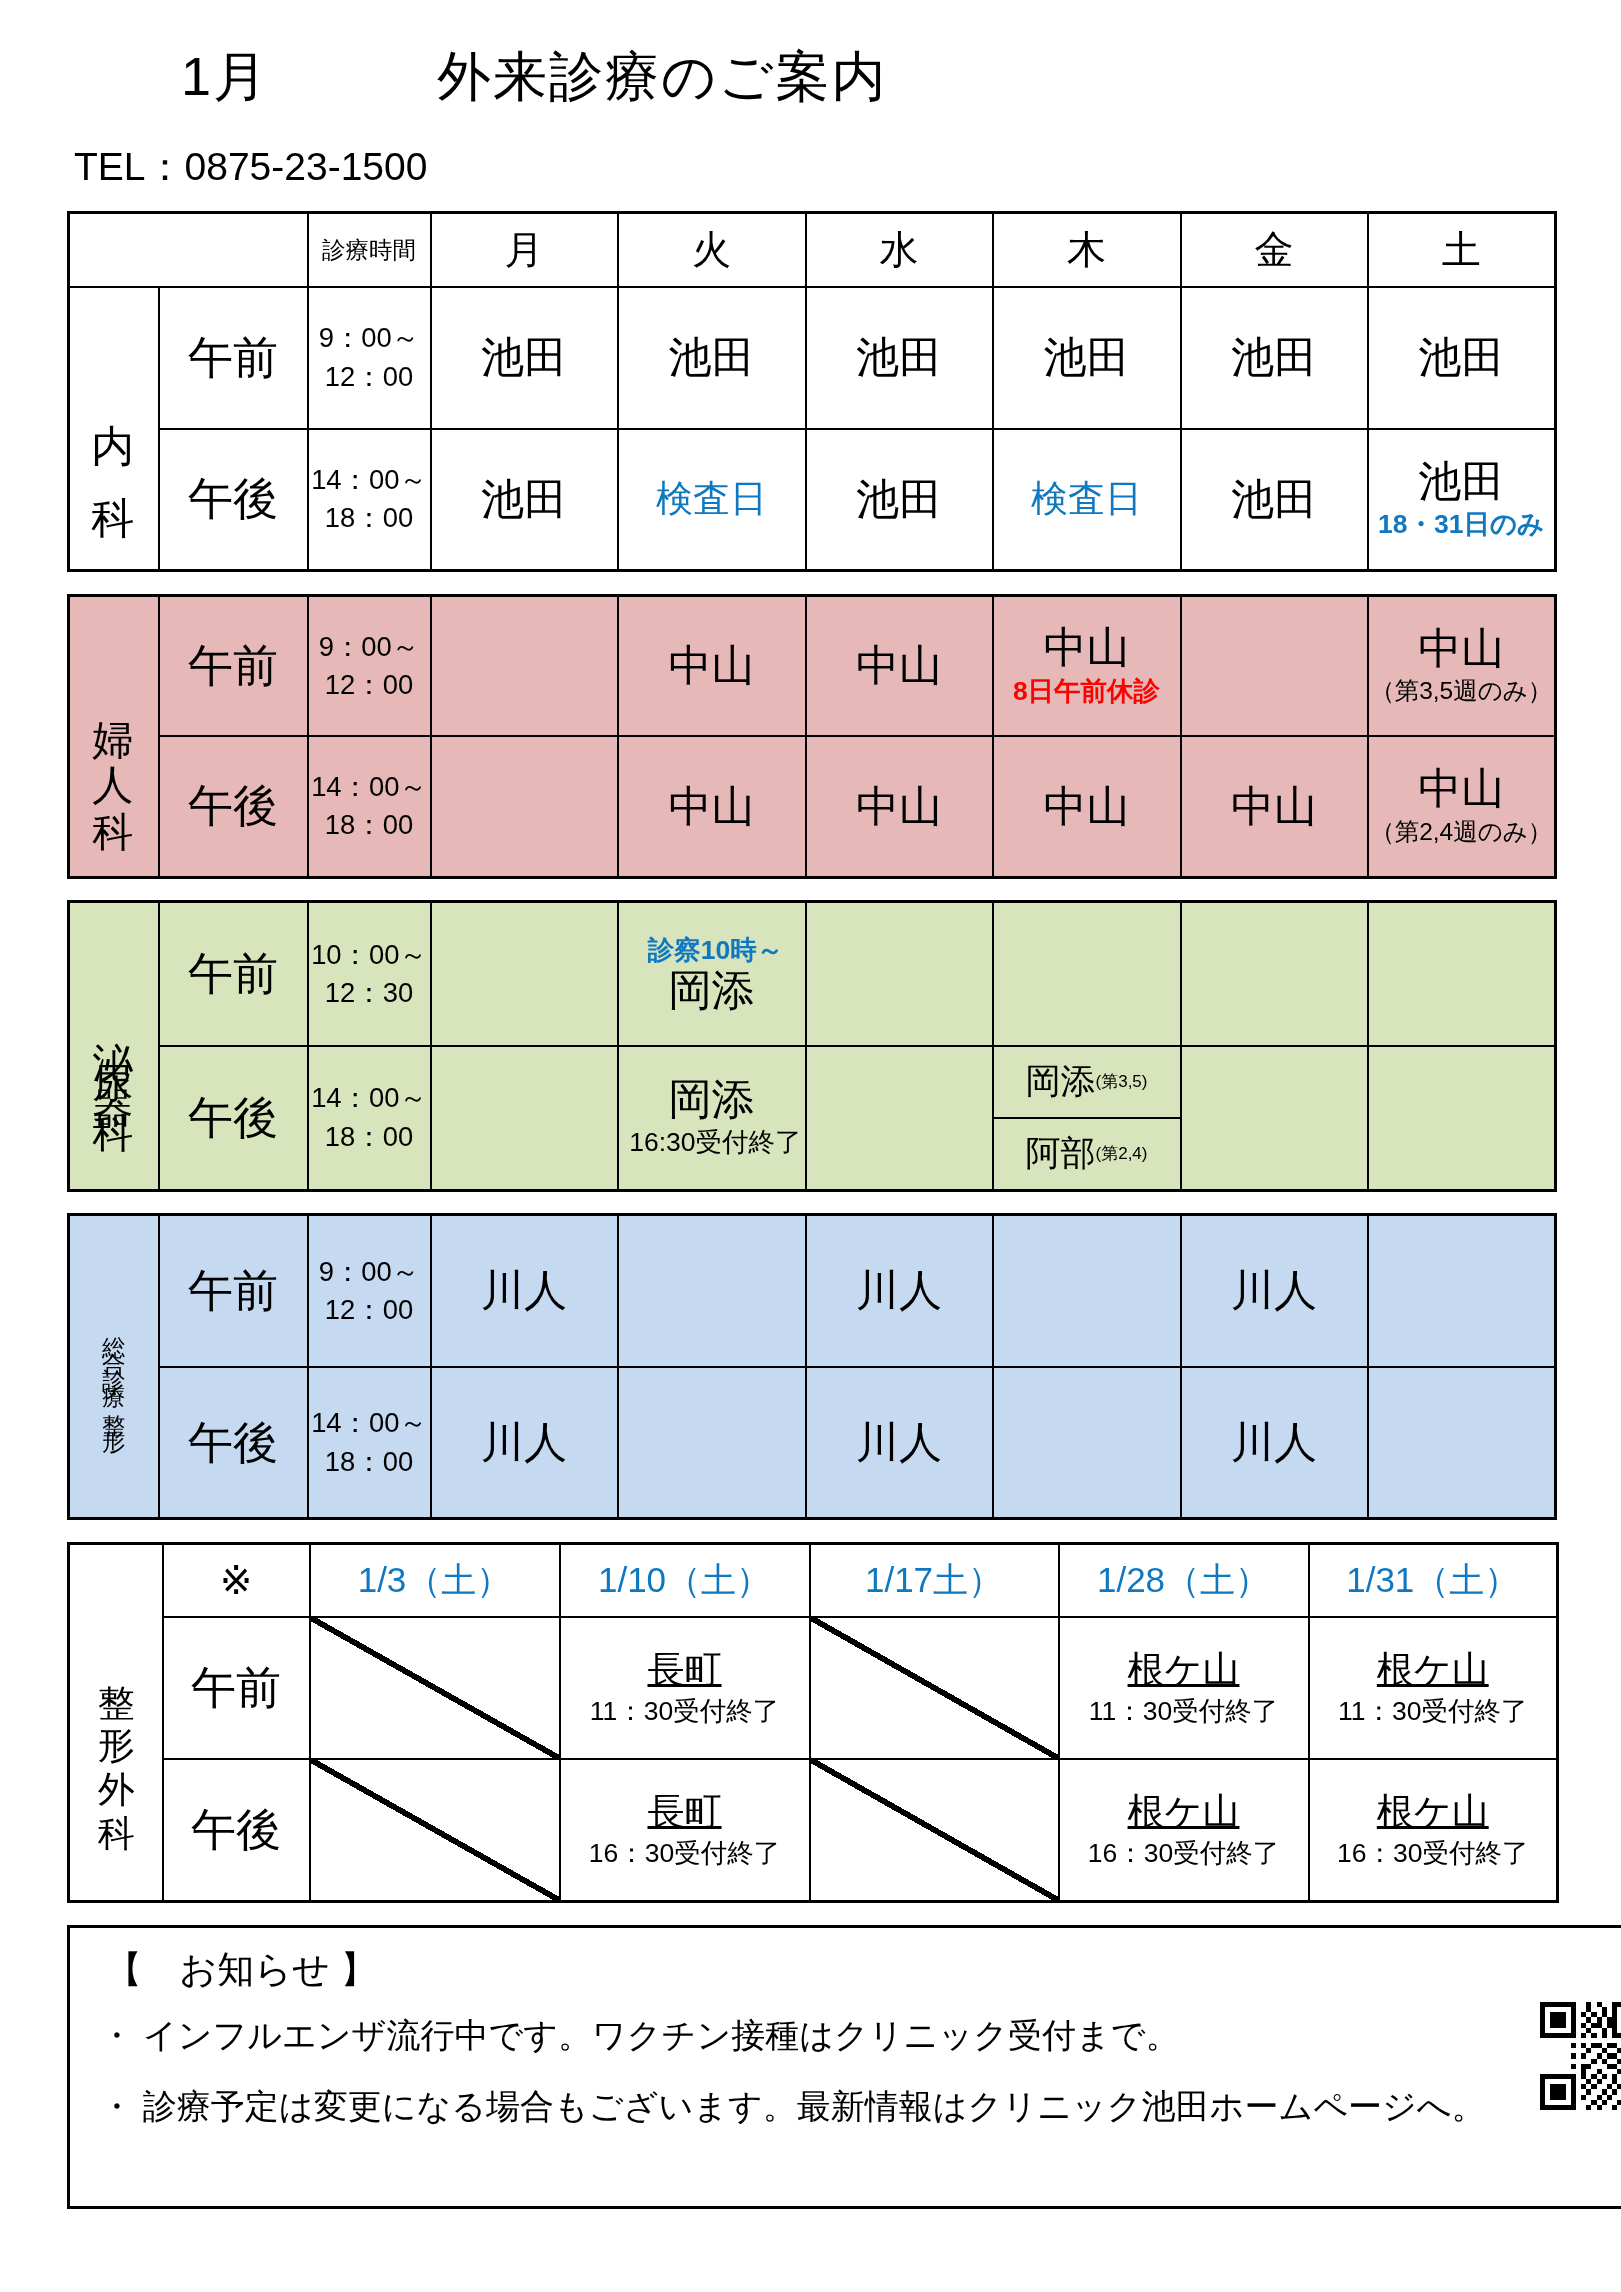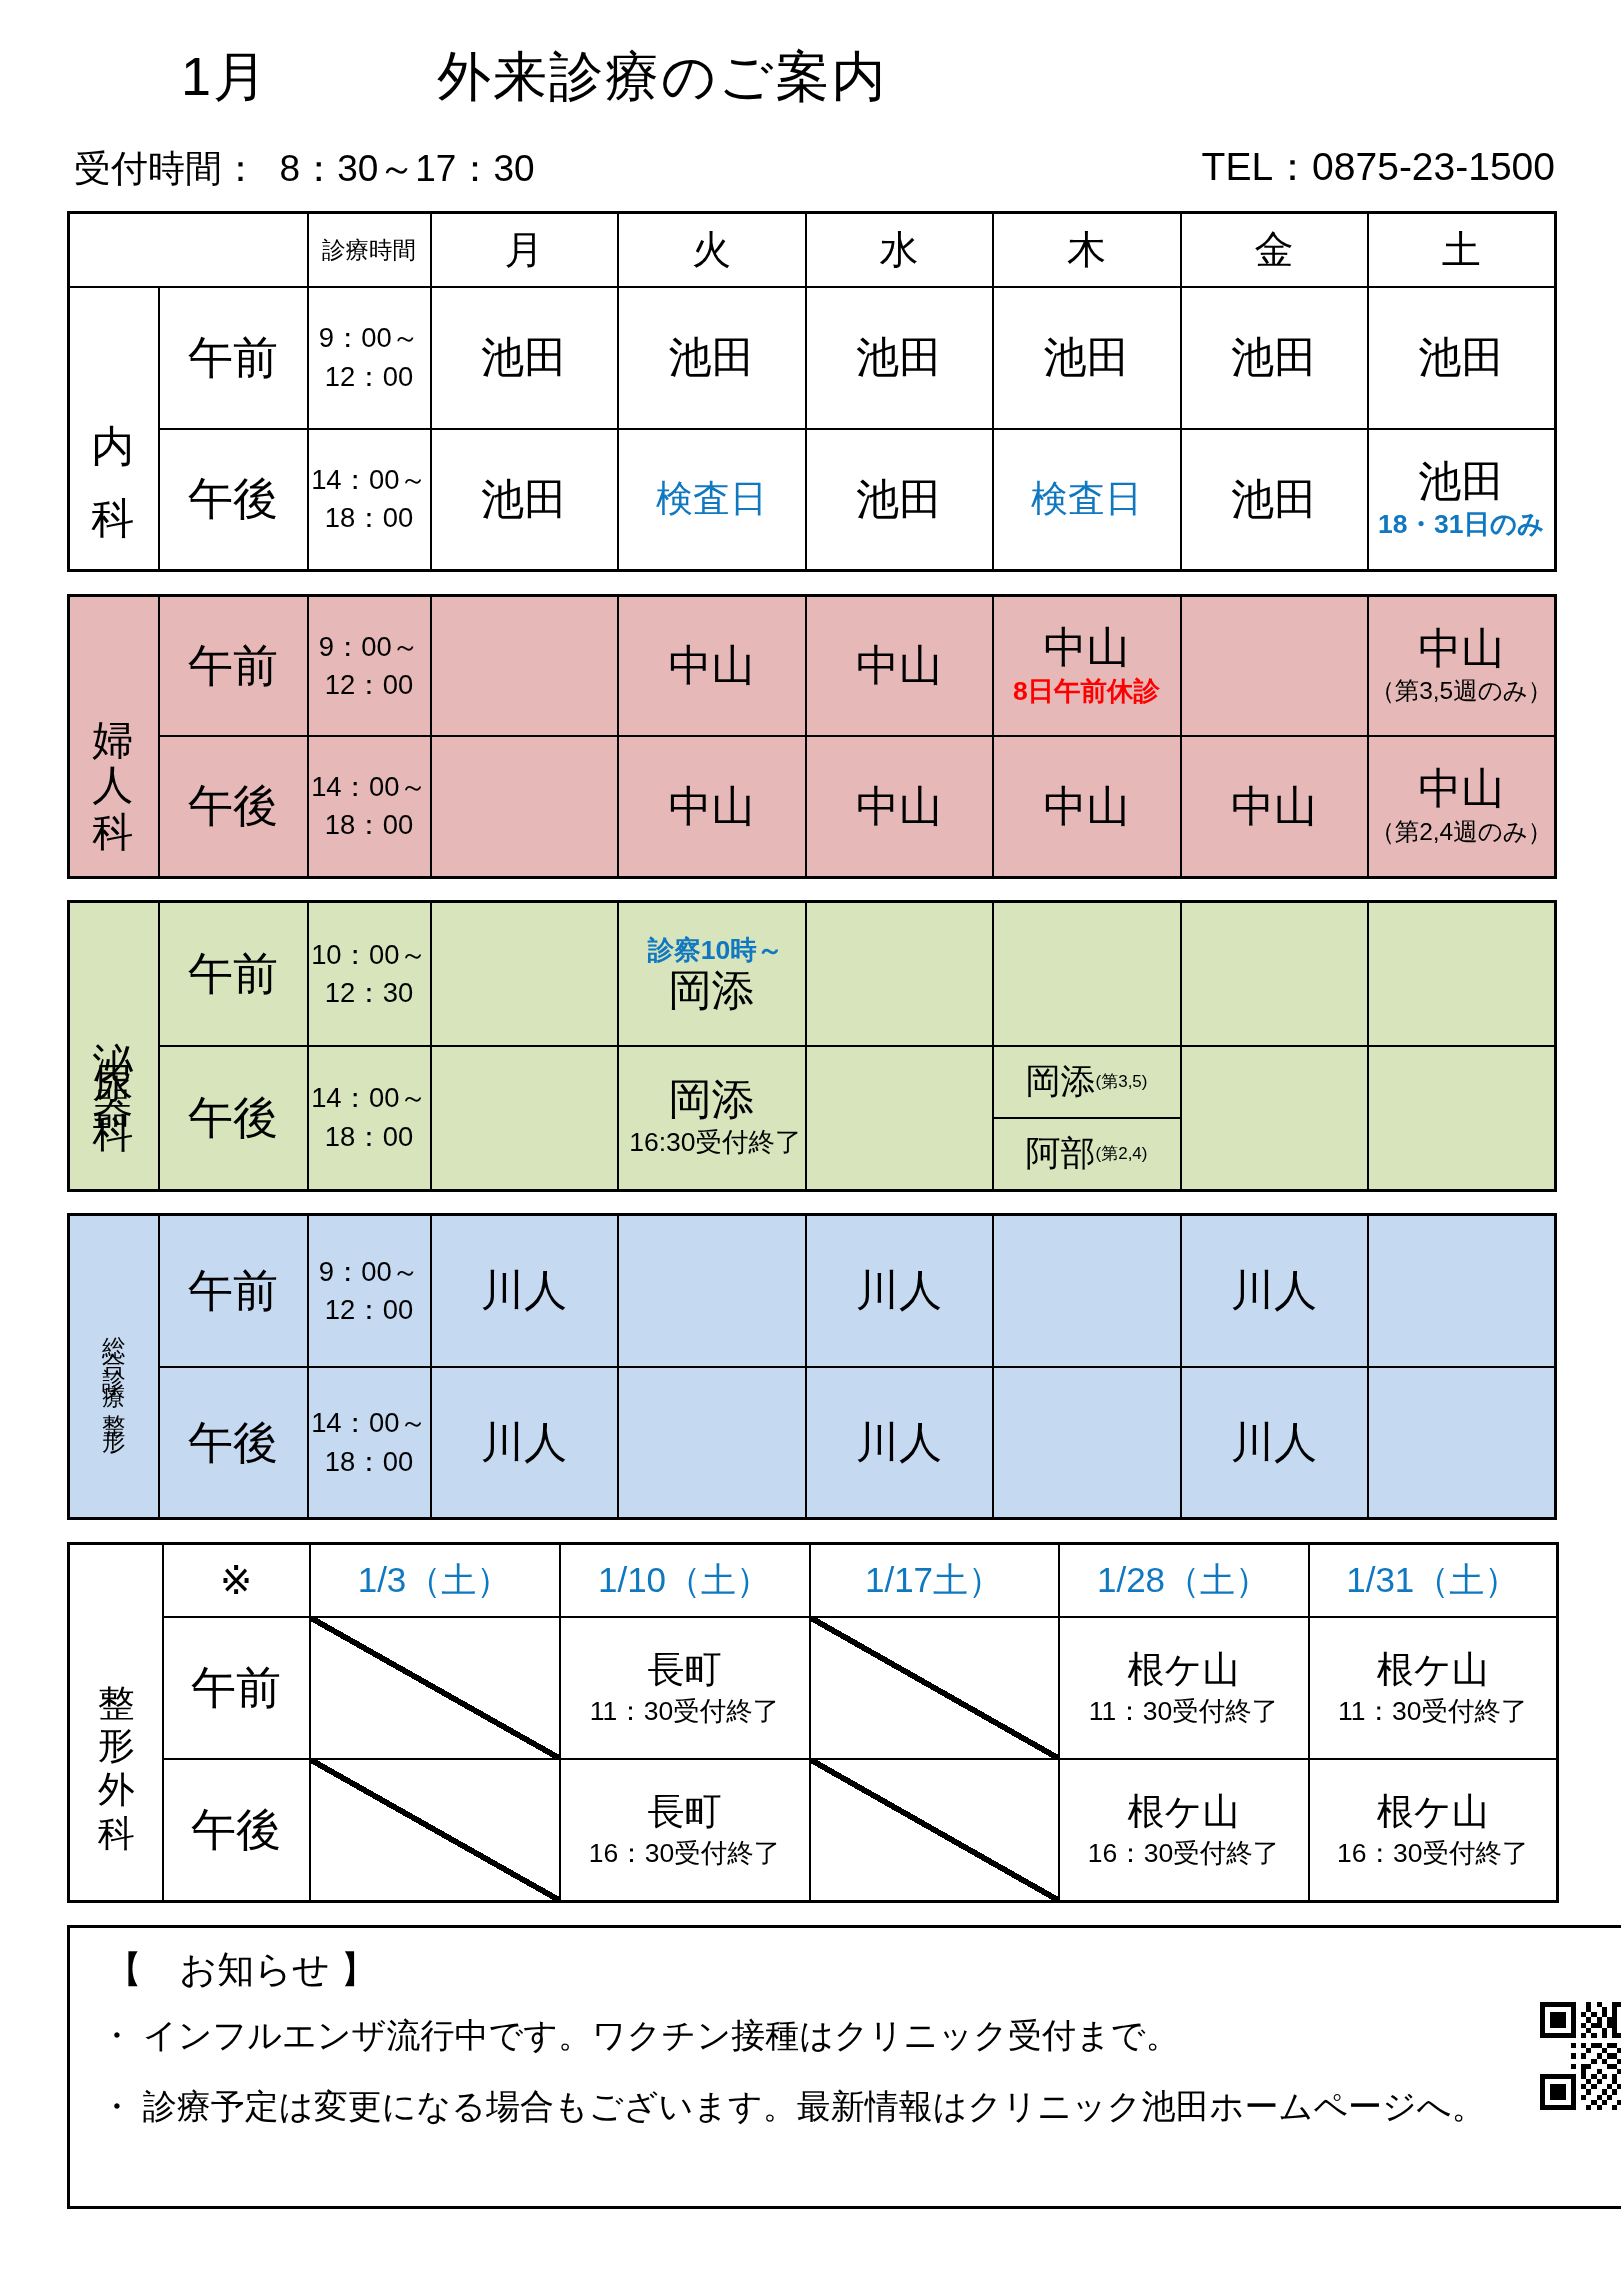--- a/index.html
+++ b/index.html
@@ -33,21 +33,21 @@
   .fujinka-v{font-size:41px;letter-spacing:45px;margin-bottom:-45px;}
   .hinyo-v{font-size:41px;letter-spacing:23.5px;margin-bottom:-23.5px;}
   .sogo-v{font-size:23.5px;letter-spacing:15.7px;margin-bottom:-15.7px;}
   .seikei-v{font-size:37px;letter-spacing:43px;margin-bottom:-43px;}
 
   .th-time{font-size:23.5px;}
   .day-h{font-size:39px;}
   .session{font-size:45px;}
   .time{font-size:27.4px;line-height:1.4;}
   .name{font-size:43px;line-height:1.1;}
-  .name-s{font-size:37px;line-height:1.15;}
+  .name-s{font-size:37px;line-height:1.15;text-decoration:underline;}
   .kensabi{font-size:37px;margin-left:20px;}
   .note{font-size:26.5px;line-height:1.2;margin-top:3.9px;}
   .note-week{font-size:24.5px;margin-top:2px;}
   .blue{color:#0F78C0;}
   .red{color:#FF0000;}
   .bold{font-weight:bold;}
   .right{text-align:right;padding-right:9.8px !important;}
   .leftnote{text-align:center;padding-left:7.8px;}
   .date-h{font-size:35px;}
   .mark{font-size:39px;}
@@ -71,21 +71,20 @@
   .notice-heading{font-size:37px;margin:2px 0 17.6px 9.8px;white-space:pre;}
   .notice-item{font-size:34px;margin:0 0 25.5px 3.9px;white-space:pre;}
   .qr{position:absolute;top:74px;right:33px;width:108px;height:108px;}
 </style>
 </head>
 <body>
 
 <div class="title">1月　　　外来診療のご案内</div>
 
 <div class="info-row">
-  <span>受付時間：  8：30～17：30</span>
   <span class="tel">TEL：0875-23-1500</span>
 </div>
 
 <table class="sched">
   <colgroup>
       <col style="width:90px">
       <col style="width:149px">
       <col style="width:123px">
     <col style="width:187px">
       <col style="width:188px">

